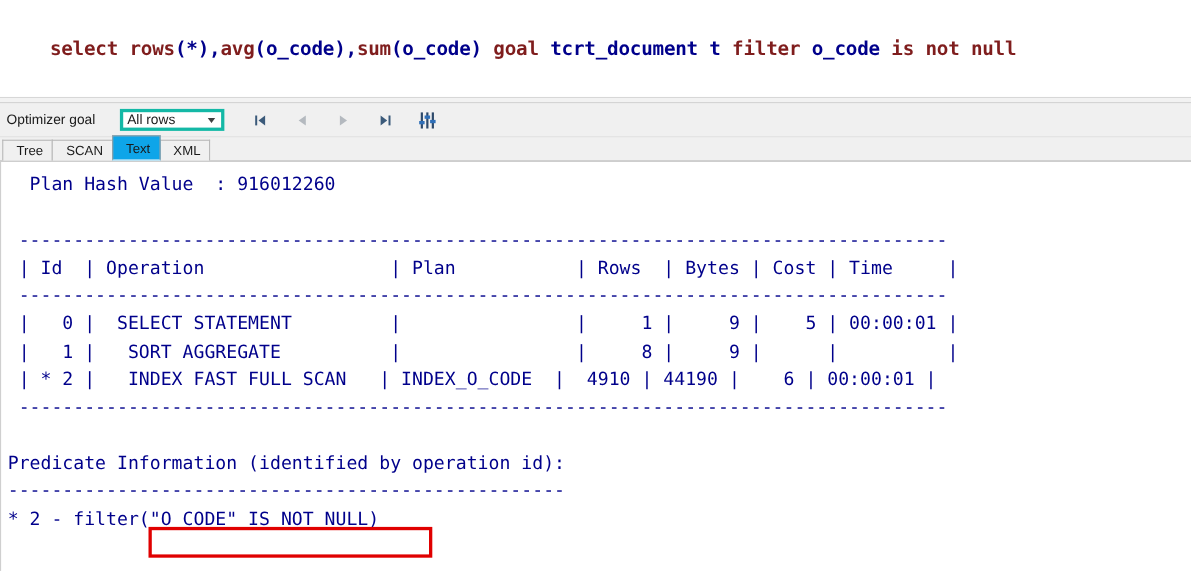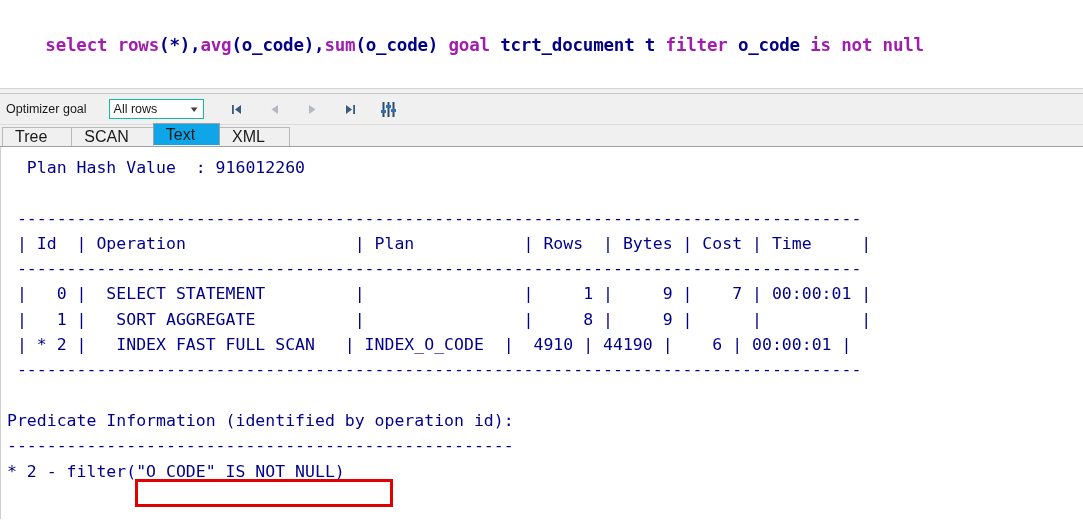--- a/index.html
+++ b/index.html
@@ -25,21 +25,21 @@
     position: relative;
   }
   .sql-line {
     font-family: "DejaVu Sans Mono", "Liberation Mono", monospace;
     font-size: 17.5px;
     font-weight: bold;
     letter-spacing: -0.2px;
     white-space: pre;
     line-height: 26px;
   }
-  .kw   { color: #a21caf; }
+  .kw   { color: #7f1d1d; }
   .idn  { color: #00008b; }
 
   .divider-strip {
     height: 4px;
     border-top: 1px solid #d4d4d4;
     border-bottom: 1px solid #c8c8c8;
     background: #f2f2f2;
   }
 
   
@@ -55,21 +55,21 @@
   .tb-label {
     font-size: 12.5px;
     color: #1a1a1a;
     margin-right: 10px;
     white-space: nowrap;
   }
   .combo {
     width: 95px;
     height: 20px;
     background: #ffffff;
-    border: 1px solid #14b8a6;
+    border: 3px solid #14b8a6;
     display: flex;
     align-items: center;
     justify-content: space-between;
     padding: 0 3px 0 4px;
     box-sizing: border-box;
     font-size: 12.5px;
     color: #1a1a1a;
     margin-right: 8px;
   }
   .combo .chev {
@@ -98,23 +98,23 @@
   .tabbar {
     height: 22px;
     background: #f0f0f0;
     display: flex;
     align-items: flex-end;
     padding-left: 2px;
     border-bottom: 1px solid #a0a0a0;
     box-sizing: border-box;
   }
   .tab {
-    font-size: 16px;
+    font-size: 12px;
     color: #1a1a1a;
-    padding: 2px 24px 3px 12px;
+    padding: 2px 8px 3px 12px;
     border: 1px solid #b9b9b9;
     border-bottom: none;
     background: #f0f0f0;
     margin-right: -1px;
     height: 19px;
     box-sizing: border-box;
     line-height: 14px;
   }
   .tab.active {
     background: #0ea5e9;
@@ -216,21 +216,21 @@
   <div class="tab">SCAN</div>
   <div class="tab active">Text</div>
   <div class="tab">XML</div>
 </div>
 
 <div class="plan-pane">
   <div class="plan-text"><span>  Plan Hash Value  : 916012260</span>
 <span class="blank"></span><span> -------------------------------------------------------------------------------------</span>
 <span> | Id  | Operation                 | Plan           | Rows  | Bytes | Cost | Time     |</span>
 <span> -------------------------------------------------------------------------------------</span>
-<span> |   0 |  SELECT STATEMENT         |                |     1 |     9 |    7 | 00:00:01 |</span>
+<span> |   0 |  SELECT STATEMENT         |                |     1 |     9 |    5 | 00:00:01 |</span>
 <span> |   1 |   SORT AGGREGATE          |                |     8 |     9 |      |          |</span>
 <span> | * 2 |   INDEX FAST FULL SCAN   | INDEX_O_CODE  |  4910 | 44190 |    6 | 00:00:01 |</span>
 <span> -------------------------------------------------------------------------------------</span>
 <span class="blank"></span><span>Predicate Information (identified by operation id):</span>
 <span>---------------------------------------------------</span>
 <span>* 2 - filter("O_CODE" IS NOT NULL)</span></div>
 
   <div class="hl-box"></div>
 </div>
 

